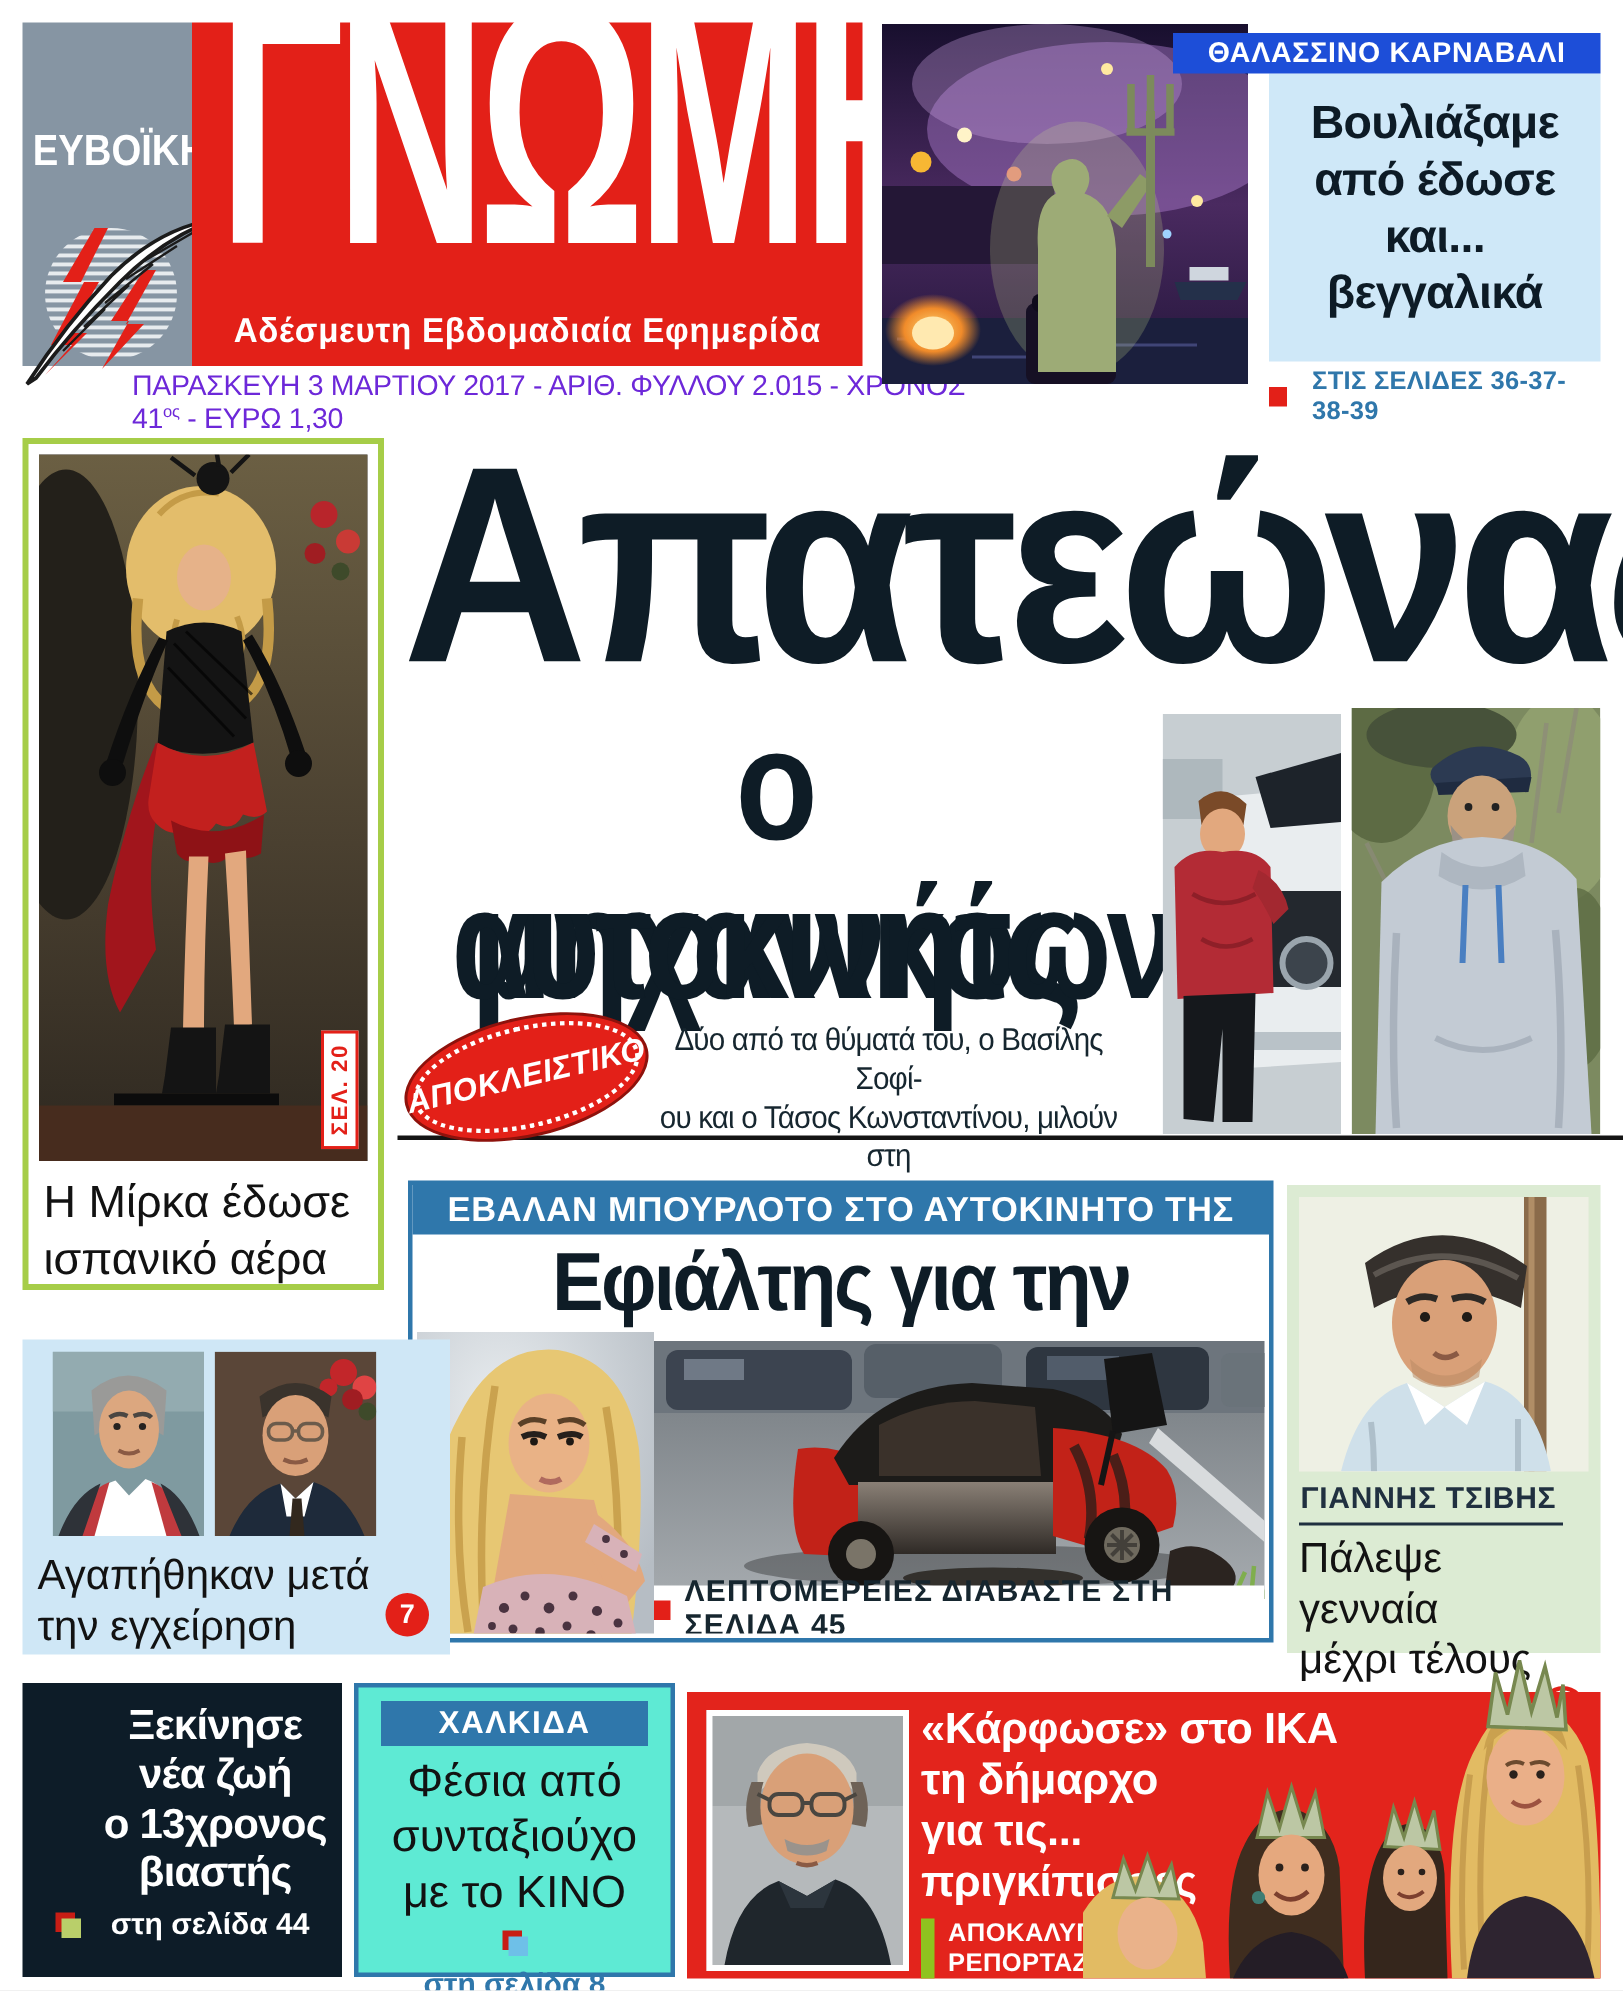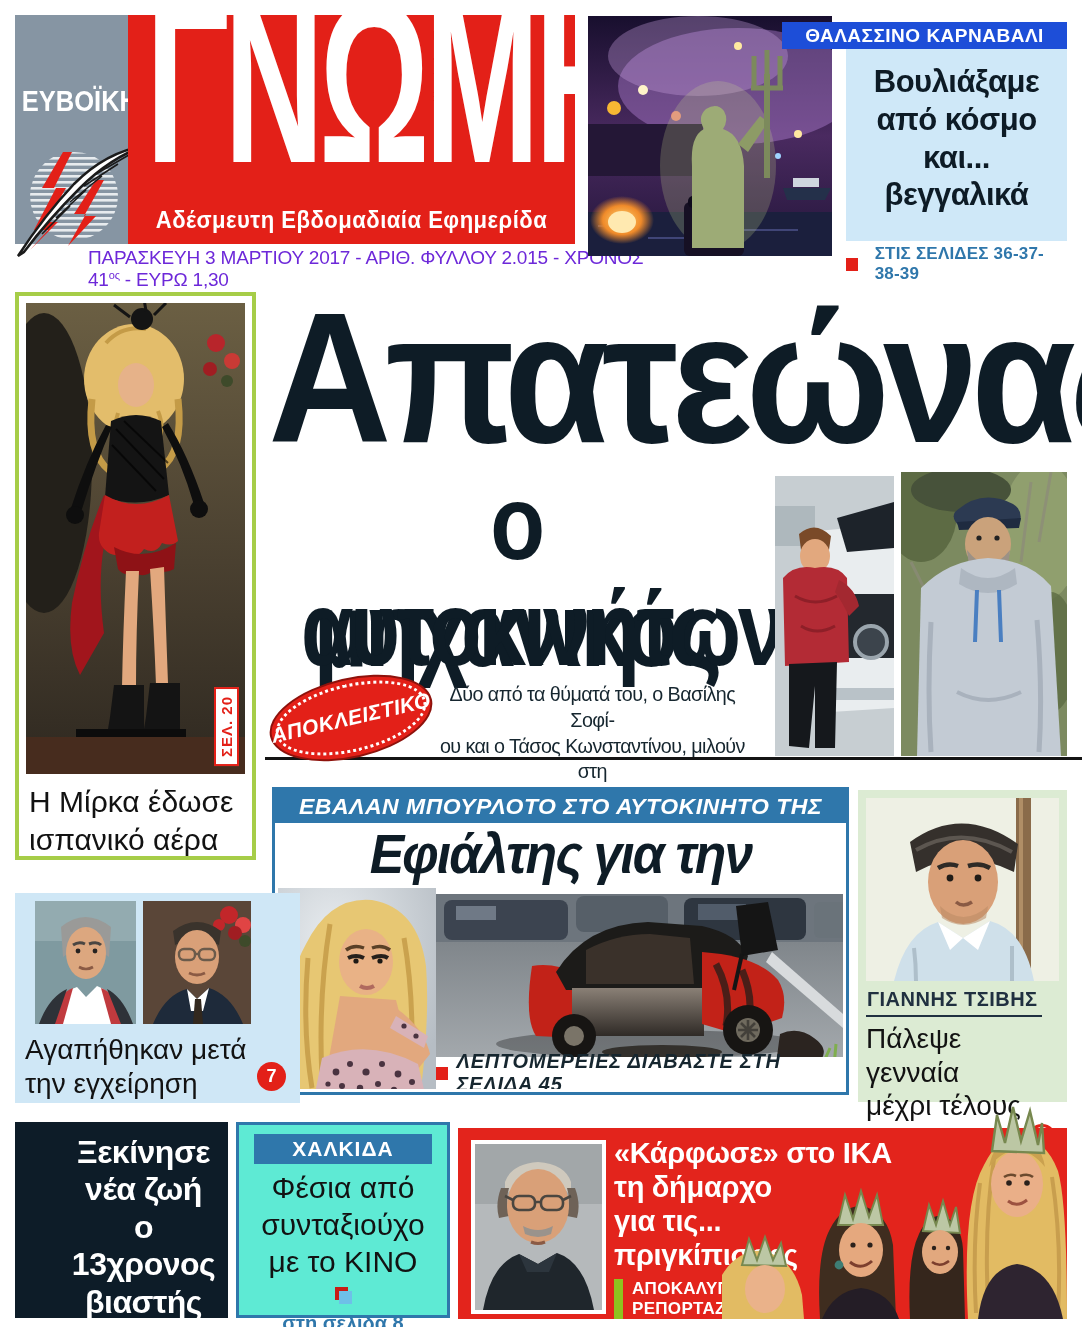--- a/index.html
+++ b/index.html
@@ -55,21 +55,21 @@
          border:2px solid #8e120c;transform:rotate(-13deg);z-index:2;}
   .stamp::before{content:"";position:absolute;inset:4px;border:3px dotted #fff;border-radius:50%;}
   .stamp-text{position:absolute;inset:0;display:flex;align-items:center;justify-content:center;
               color:#fff;font-weight:bold;font-style:italic;font-size:21px;letter-spacing:.5px;}
   .deck{left:426px;top:681px;width:354px;text-align:center;color:#16262f;font-size:21px;
         line-height:1.23;letter-spacing:-.6px;transform:scaleX(.94);transform-origin:left top;}
   .lead-rule{left:265px;top:757px;width:817px;height:3px;background:#141414;}
 
   
   .annita-box{left:272px;top:787px;width:577px;height:308px;border:3px solid #2f77ab;background:#fff;
-              box-sizing:border-box;font-style:italic;}
+              box-sizing:border-box;}
   .annita-kicker{width:100%;height:33px;background:#2f77ab;color:#fff;font-weight:bold;font-size:23px;
                  text-align:center;line-height:33px;letter-spacing:.5px;transform-origin:center;}
   .annita-head{width:100%;text-align:center;color:#0e1c26;font-weight:bold;font-size:55px;
                line-height:62px;letter-spacing:-2px;transform:scaleX(.94);transform-origin:center top;}
   .annita-photos{position:absolute;left:3px;right:3px;top:98px;bottom:3px;overflow:hidden;}
   .annita-woman{position:absolute;left:0;top:0;width:158px;height:100%;overflow:hidden;}
   .annita-car{position:absolute;left:158px;right:0;top:6px;height:172px;overflow:hidden;}
   .annita-caption{position:absolute;left:158px;right:0;bottom:0;height:32px;background:#fff;
                   display:flex;align-items:center;justify-content:center;gap:9px;}
   .annita-caption span{color:#16262f;font-weight:bold;font-size:20px;letter-spacing:.8px;}
@@ -88,21 +88,21 @@
   .couple-box{left:15px;top:893px;width:285px;height:210px;background:#cfe7f6;}
   .couple-a{left:20px;top:8px;width:101px;height:123px;overflow:hidden;}
   .couple-b{left:128px;top:8px;width:108px;height:123px;overflow:hidden;}
   .couple-cap{position:absolute;left:10px;top:140px;width:225px;color:#121212;font-size:28px;line-height:1.22;}
   .badge-solid{position:absolute;right:14px;bottom:12px;width:29px;height:29px;border-radius:50%;
                background:#e32018;color:#fff;font-weight:bold;font-size:18px;
                display:flex;align-items:center;justify-content:center;}
 
   
   .rapist-box{left:15px;top:1122px;width:213px;height:196px;background:#0d1c28;color:#fff;text-align:center;}
-  .rapist-head{margin-top:12px;font-weight:bold;font-size:32px;line-height:1.17;letter-spacing:-.5px;padding-left:44px;}
+  .rapist-head{margin-top:12px;font-weight:bold;font-size:28px;line-height:1.17;letter-spacing:-.5px;padding-left:44px;}
   .rapist-ref{margin-top:7px;display:flex;align-items:center;justify-content:center;gap:20px;
               font-weight:bold;font-size:20px;}
   .icon-squares{position:relative;width:17px;height:17px;display:inline-block;}
   .icon-squares .b1{position:absolute;left:0;top:0;width:13px;height:13px;background:#c81d15;}
   .icon-squares .b2{position:absolute;left:4px;top:4px;width:13px;height:13px;background:#b9cf6a;}
   .icon-squares.blue .b2{background:#6ec0e8;}
 
   .chalkida-box{left:236px;top:1122px;width:214px;height:196px;border:3px solid #2f77ab;background:#5eead4;
                 box-sizing:border-box;text-align:center;}
   .chalkida-kicker{margin:9px auto 0;width:178px;height:30px;background:#2f77ab;color:#fff;font-weight:bold;
@@ -183,21 +183,21 @@
       <rect x="176" y="58" width="6" height="104" fill="#7c8a5c"></rect>
       <path d="M166,72 L166,40 M179,66 L179,34 M192,72 L192,40" stroke="#7c8a5c" stroke-width="5"></path>
       <path d="M163,72 h32" stroke="#7c8a5c" stroke-width="5"></path>
       <ellipse cx="34" cy="204" rx="32" ry="24" fill="url(#fire)"></ellipse>
       <ellipse cx="34" cy="206" rx="14" ry="11" fill="#ffe9b0"></ellipse>
     </svg>
   </div>
   <div class="abs carnival-kicker">ΘΑΛΑΣΣΙΝΟ ΚΑΡΝΑΒΑΛΙ</div>
   <div class="abs carnival-box">
     <div class="carnival-head preline">Βουλιάξαμε
-από κόσμο
+από έδωσε
 και...
 βεγγαλικά</div>
   </div>
   <div class="abs carnival-ref">
     <span class="sq-red"></span>
     <span class="blue-ref-text">ΣΤΙΣ ΣΕΛΙΔΕΣ 36-37-38-39</span>
   </div>
 
   <div class="abs mirka-box">
     <div class="mirka-photo">

